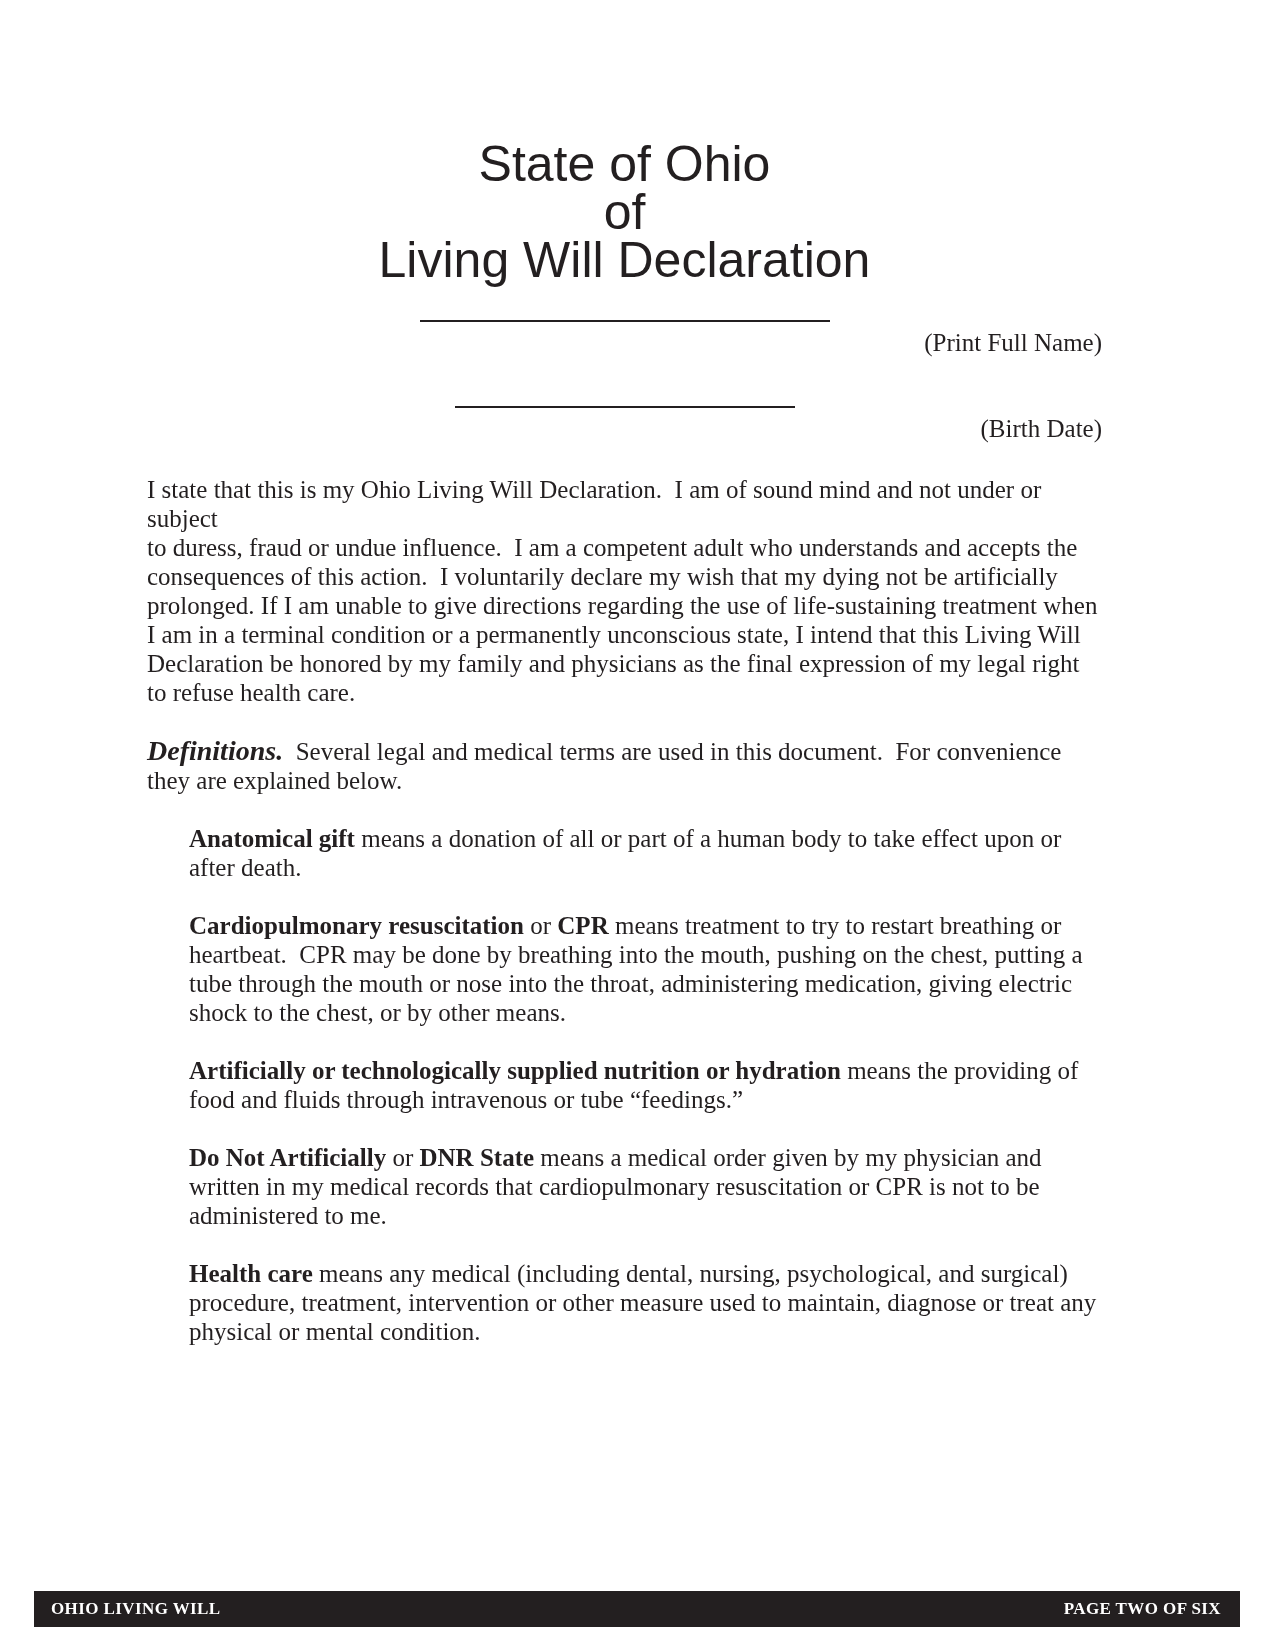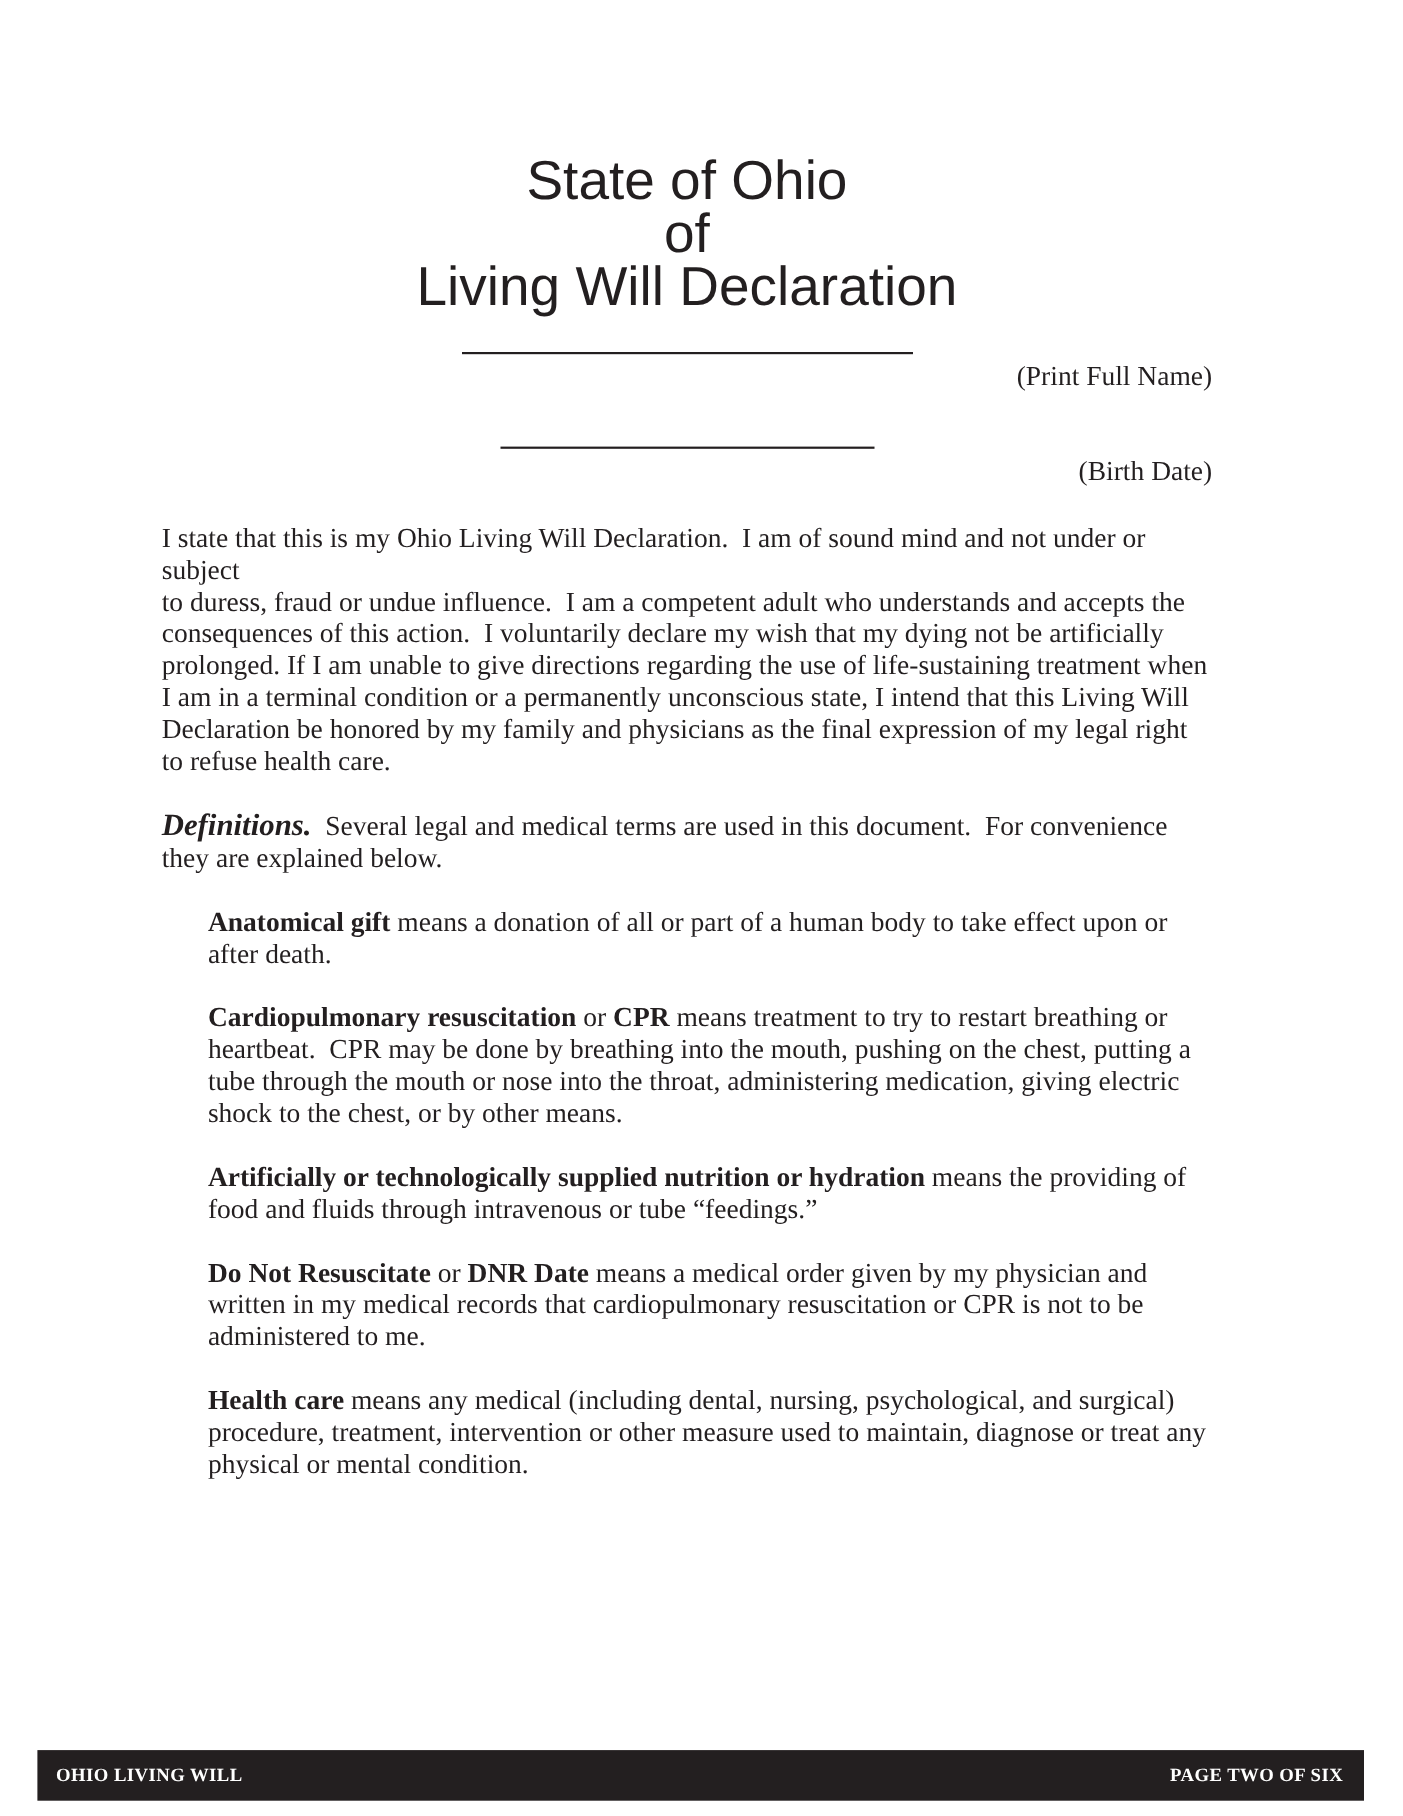--- a/index.html
+++ b/index.html
@@ -46,21 +46,21 @@
   .para.intro { margin-top: 32px; }
   .para.indent { margin-left: 42px; }
   .def-heading span.lead {
     font-size: 28px;
   }
   span.b { font-weight: bold; }
   span.i { font-style: italic; }
   .footer-bar {
     position: absolute;
     left: 34px; top: 1591px;
-    width: 1206px; height: 46px;
+    width: 1206px; height: 36px;
     background: #231f20;
     color: #ffffff;
     font-family: "Liberation Serif", serif;
     font-weight: bold;
     font-size: 17px;
     letter-spacing: 0.4px;
     display: flex;
     justify-content: space-between;
     align-items: center;
     padding: 0 19px 0 17px;
@@ -96,21 +96,21 @@
 they are explained below.</span></p>
 
   <p class="para indent"><span class="b">Anatomical gift</span><span> means a donation of all or part of a human body to take effect upon or
 after death.</span></p>
   <p class="para indent"><span class="b">Cardiopulmonary resuscitation</span><span> or </span><span class="b">CPR</span><span> means treatment to try to restart breathing or
 heartbeat.  CPR may be done by breathing into the mouth, pushing on the chest, putting a
 tube through the mouth or nose into the throat, administering medication, giving electric
 shock to the chest, or by other means.</span></p>
   <p class="para indent"><span class="b">Artificially or technologically supplied nutrition or hydration</span><span> means the providing of
 food and fluids through intravenous or tube “feedings.”</span></p>
-  <p class="para indent"><span class="b">Do Not Resuscitate</span><span> or </span><span class="b">DNR Date</span><span> means a medical order given by my physician and
+  <p class="para indent"><span class="b">Do Not Artificially</span><span> or </span><span class="b">DNR State</span><span> means a medical order given by my physician and
 written in my medical records that cardiopulmonary resuscitation or CPR is not to be
 administered to me.</span></p>
   <p class="para indent"><span class="b">Health care</span><span> means any medical (including dental, nursing, psychological, and surgical)
 procedure, treatment, intervention or other measure used to maintain, diagnose or treat any
 physical or mental condition.</span></p>
 
 </div>
 
 <div class="footer-bar">
   <span>OHIO LIVING WILL</span>

